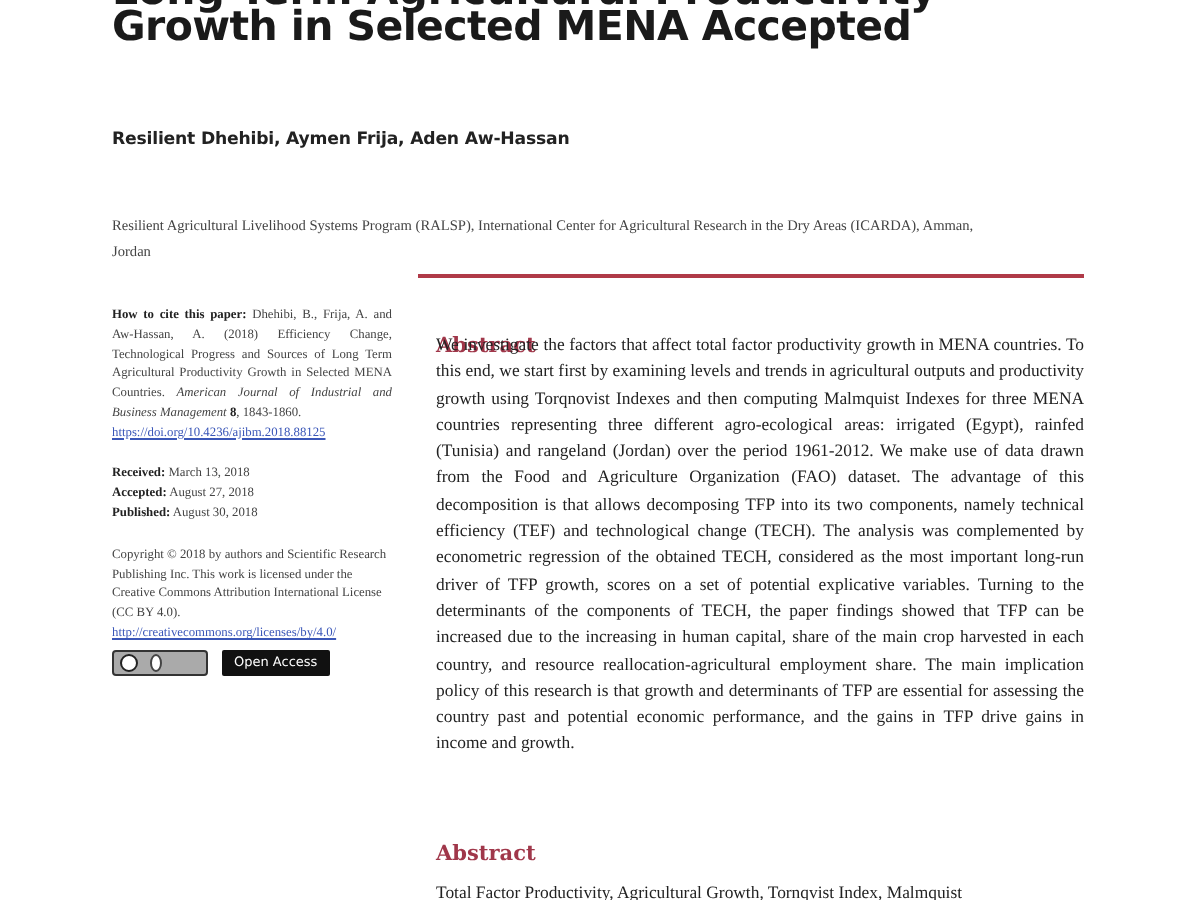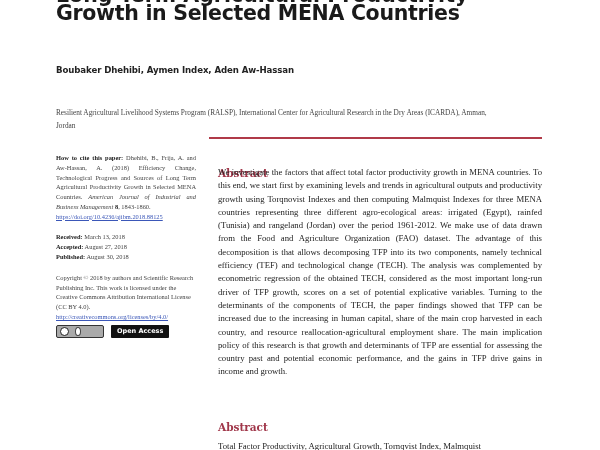--- a/index.html
+++ b/index.html
@@ -43,21 +43,21 @@
   .side .dates div { line-height:10.4px; }
   .badges { display:flex; gap:7px; margin-top:3px; }
   .cc {
     width:48px; height:13px; background:#aaa; border:1px solid #333; border-radius:2px;
     display:flex; align-items:center; gap:6px; padding-left:3px; box-sizing:border-box;
   }
   .cc .c1 { width:9px; height:9px; border-radius:50%; background:#fff; border:1.5px solid #222; box-sizing:border-box; }
   .cc .c2 { width:6px; height:9px; border-radius:50%; background:#fff; border:1px solid #444; box-sizing:border-box; }
   .oa {
     background:#111; color:#fff; font-family:"DejaVu Sans", sans-serif; font-size:6.5px;
-    font-weight:bold; padding:0 6px; height:13px; line-height:13px; border-radius:1px;
+    font-weight:normal; padding:0 6px; height:13px; line-height:13px; border-radius:1px;
   }
   .abs-h {
     position:absolute; left:218px; top:148px;
     font-family:"DejaVu Serif", serif; font-weight:bold; font-size:10.5px; color:#a0374a;margin-top:19px;
   }
   .abs-body {
     position:absolute; left:218px; top:166px; width:324px;
     font-family:"Liberation Serif", serif; font-size:8.7px; line-height:13.3px; color:#222;
     text-align:justify; hyphens:none;
   }
@@ -67,23 +67,23 @@
   }
   .kw-body {
     position:absolute; left:218px; top:440px; width:330px;
     font-family:"Liberation Serif", serif; font-size:8.7px; line-height:13px; color:#222; white-space:nowrap;
   }
 </style>
 </head>
 <body>
 
 <div class="title-top">Long Term Agricultural Productivity</div>
-<div class="title">Growth in Selected MENA Countries</div>
+<div class="title">Growth in Selected MENA Accepted</div>
 
-<div class="authors">Boubaker Dhehibi, Aymen Index, Aden Aw-Hassan</div>
+<div class="authors">Resilient Dhehibi, Aymen Frija, Aden Aw-Hassan</div>
 
 <div class="affil">
   <span>Resilient Agricultural Livelihood Systems Program (RALSP), International Center for Agricultural Research in the Dry Areas (ICARDA), Amman, Jordan</span>
 </div>
 
 <div class="rule"></div>
 
 <div class="side">
   <div class="blk">
     <b>How to cite this paper:</b>

